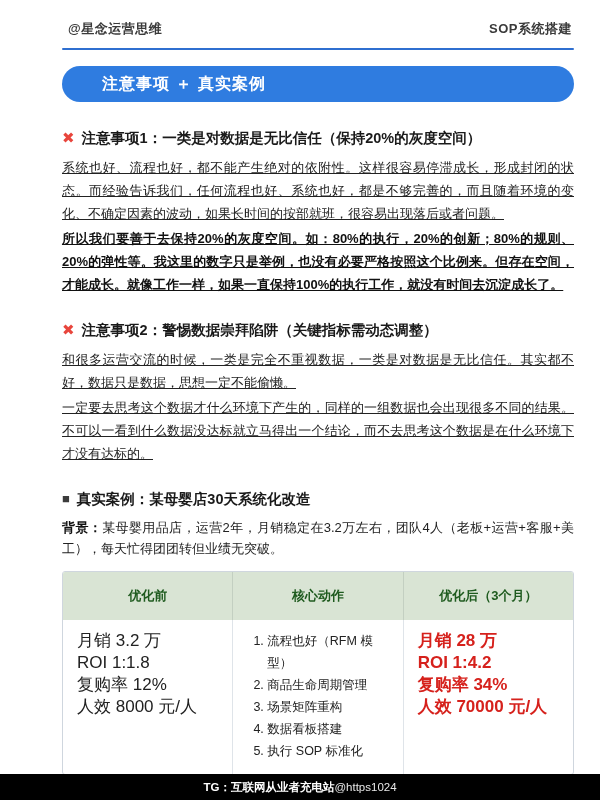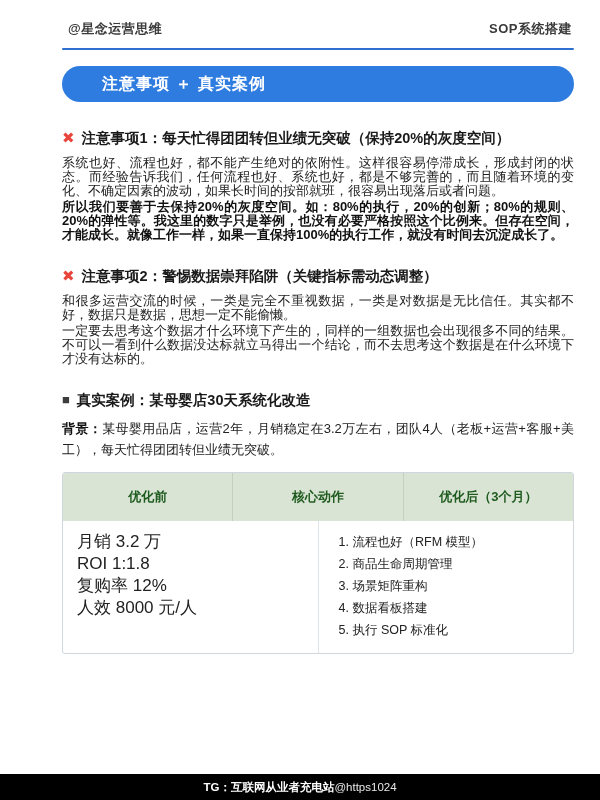--- a/index.html
+++ b/index.html
@@ -71,23 +71,24 @@
   }
   .sec-head .txt {
     font-size: 14.5px;
     font-weight: bold;
     color: #1a1a1a;
     line-height: 20px;
   }
   p.para {
     margin: 0 0 2px 0;
     font-size: 13px;
-    line-height: 14px;
+    line-height: 23px;
     color: #222222;
     text-align: justify;
+    text-decoration: underline;
   }
   p.para.bold {
     font-weight: bold;
     color: #111111;
   }
   .gap { height: 10px; }
   .case-bg {
     font-size: 13px;
     line-height: 21px;
     color: #222222;
@@ -176,21 +177,21 @@
   <div class="rule"></div>
 
   <div class="title-pill">
     <span>注意事项 ＋ 真实案例</span>
   </div>
 
   <div class="body">
 
     <div class="sec-head">
       <span class="mark-x">✖</span>
-      <span class="txt">注意事项1：每天忙得团团转但业绩无突破（保持20%的灰度空间）</span>
+      <span class="txt">注意事项1：一类是对数据是无比信任（保持20%的灰度空间）</span>
     </div>
     <p class="para">系统也好、流程也好，都不能产生绝对的依附性。这样很容易停滞成长，形成封闭的状态。而经验告诉我们，任何流程也好、系统也好，都是不够完善的，而且随着环境的变化、不确定因素的波动，如果长时间的按部就班，很容易出现落后或者问题。</p>
     <p class="para bold">所以我们要善于去保持20%的灰度空间。如：80%的执行，20%的创新；80%的规则、20%的弹性等。我这里的数字只是举例，也没有必要严格按照这个比例来。但存在空间，才能成长。就像工作一样，如果一直保持100%的执行工作，就没有时间去沉淀成长了。</p>
 
     <div class="gap"></div>
 
     <div class="sec-head">
       <span class="mark-x">✖</span>
       <span class="txt">注意事项2：警惕数据崇拜陷阱（关键指标需动态调整）</span>
     </div>
@@ -222,20 +223,26 @@
       </div>
       <div class="tcol">
         <ol class="steps">
           <li>流程也好（RFM 模型）</li>
           <li>商品生命周期管理</li>
           <li>场景矩阵重构</li>
           <li>数据看板搭建</li>
           <li>执行 SOP 标准化</li>
         </ol>
       </div>
+      <div class="tcol right">
+        <div class="line">月销 28 万</div>
+        <div class="line">ROI 1:4.2</div>
+        <div class="line">复购率 34%</div>
+        <div class="line">人效 70000 元/人</div>
+      </div>
     </div>
   </div>
 
   <div class="footer">
     <span class="wm">TG：互联网从业者充电站</span>
     <span class="wm2">@https1024</span>
   </div>
 
 </div>
 

